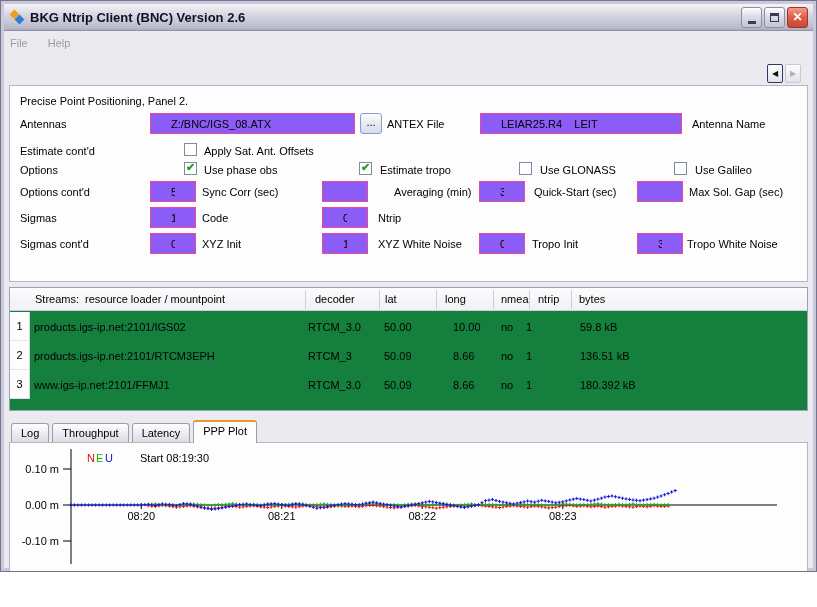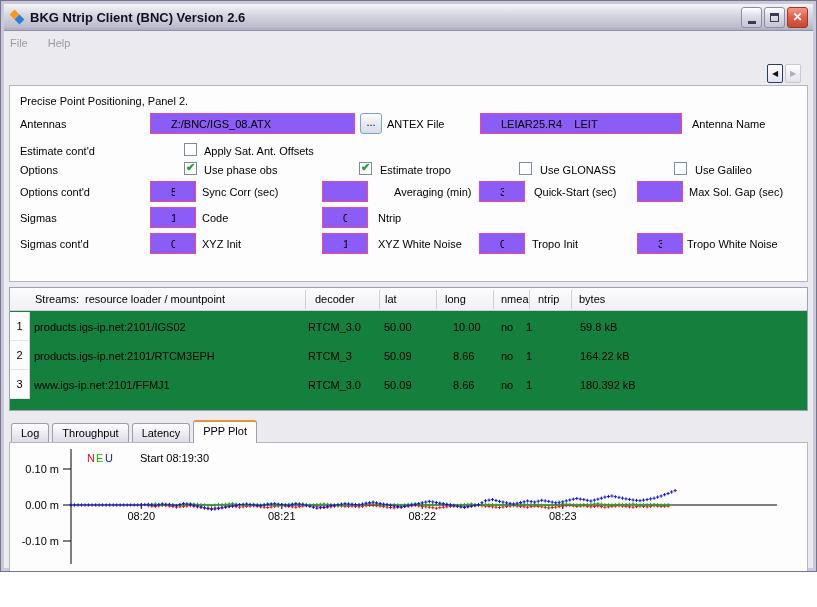--- a/index.html
+++ b/index.html
@@ -176,21 +176,21 @@
       <span class="cell" style="left:570px;">59.8 kB</span>
     </div>
     <div class="srow" style="top:53px;">
       <span class="gut">2</span>
       <span class="cell" style="left:24px;">products.igs-ip.net:2101/RTCM3EPH</span>
       <span class="cell" style="left:298px;">RTCM_3</span>
       <span class="cell" style="left:374px;">50.09</span>
       <span class="cell" style="left:443px;">8.66</span>
       <span class="cell" style="left:491px;">no</span>
       <span class="cell" style="left:516px;">1</span>
-      <span class="cell" style="left:570px;">164.22 kB</span>
+      <span class="cell" style="left:570px;">136.51 kB</span>
     </div>
     <div class="srow" style="top:82px;">
       <span class="gut">3</span>
       <span class="cell" style="left:24px;">www.igs-ip.net:2101/FFMJ1</span>
       <span class="cell" style="left:298px;">RTCM_3.0</span>
       <span class="cell" style="left:374px;">50.09</span>
       <span class="cell" style="left:443px;">8.66</span>
       <span class="cell" style="left:491px;">no</span>
       <span class="cell" style="left:516px;">1</span>
       <span class="cell" style="left:570px;">180.392 kB</span>

